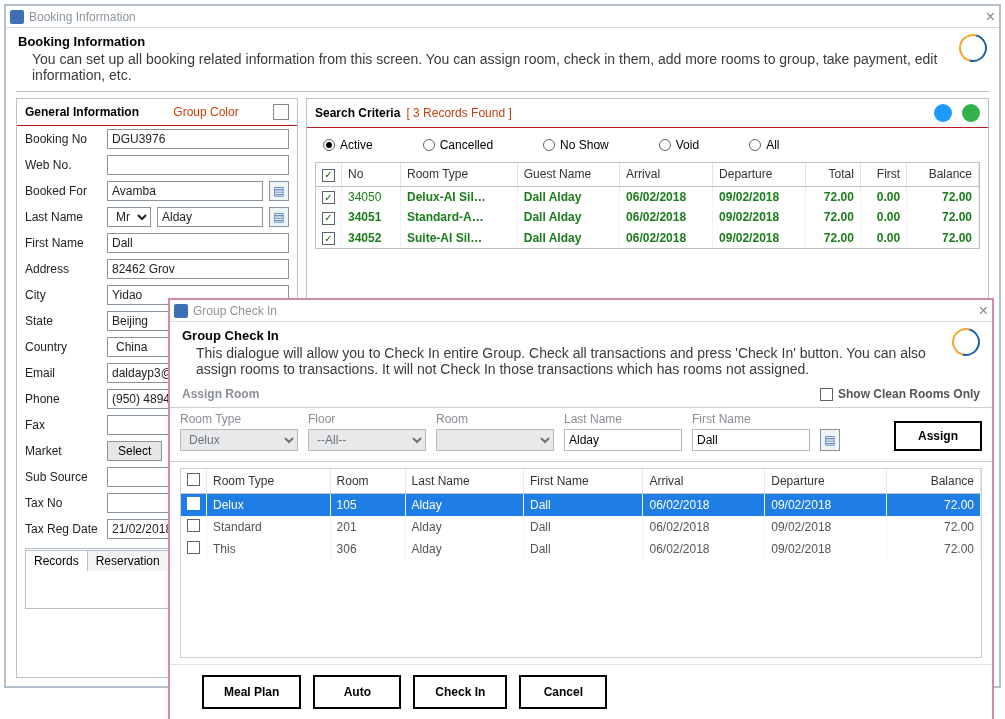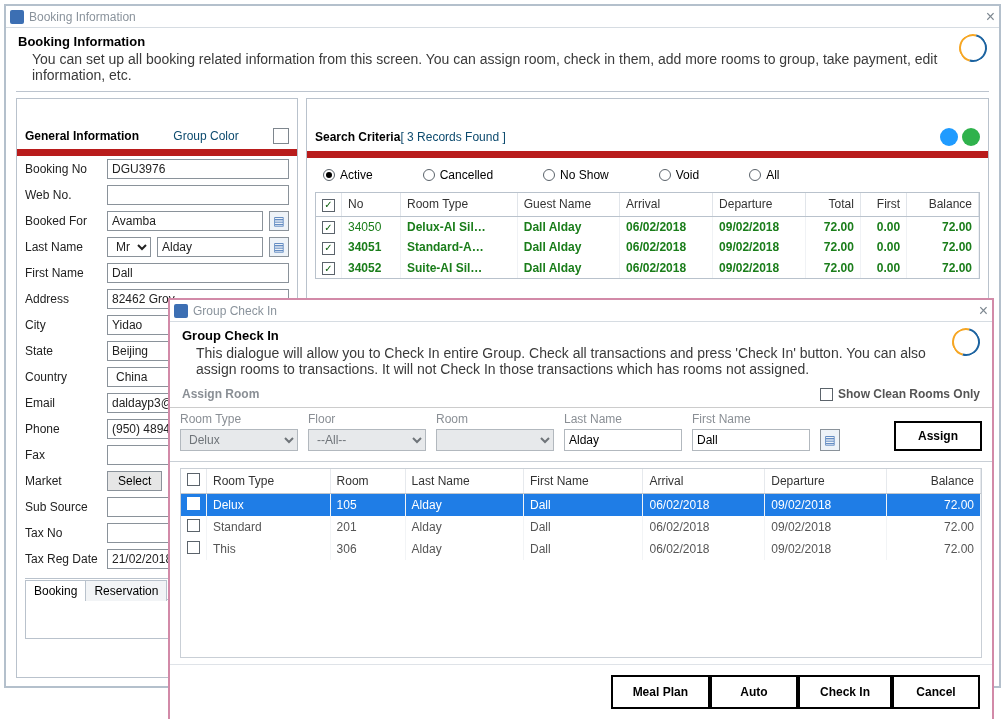--- a/index.html
+++ b/index.html
@@ -39,23 +39,23 @@
     }
     .hr { height:1px; background:#bcc4ce; margin:4px 10px 6px 10px; }
 
     .body-split { display:flex; padding:0 10px 10px 10px; gap:8px; }
 
     .panel {
       border:1px solid #b9c2cc; background:#fff;
     }
     .panel-head {
       font-weight:700; font-size:12px; color:#000;
-      padding:5px 8px; border-bottom:7px solid #b91c1c; display:flex; align-items:center; margin-top:24px;
-    }
-    .panel-head .muted { font-weight:400; color:#0c4a6e; }
+      padding:5px 8px; border-bottom:1px solid #b91c1c; display:flex; align-items:center; gap:6px;
+    }
+    .panel-head .muted { font-weight:400; color:#c2410c; }
     .group-color-sw { width:16px; height:16px; border:1px solid #7e868e; margin-left:auto; }
 
     
     .left { width:282px; height:580px; overflow:hidden; }
     .form-row { display:flex; align-items:center; padding:3px 8px; gap:6px; }
     .form-row .lbl { width:76px; color:#222; }
     .form-row input[type=text], .form-row select {
       height:20px; border:1px solid #8a929a; padding:0 4px; font-size:12px; color:#222; background:#fff;
     }
     .form-row input[type=text] { flex:1; min-width:0; }
@@ -107,21 +107,21 @@
       margin-left:auto; border:2px solid #000; background:#fff; font-weight:700; padding:6px 22px; cursor:pointer;
     }
 
     .mgrid { margin:6px 10px; border:1px solid #c9cfd6; height:190px; }
     .mgrid table { width:100%; border-collapse:collapse; }
     .mgrid thead th { text-align:left; font-weight:400; color:#333; padding:4px 6px; border-bottom:1px solid #c0c6cd; border-right:1px solid #e6e9ed; }
     .mgrid tbody td { padding:3px 6px; border-right:1px solid #f2f4f6; color:#555; }
     .mgrid tbody tr.sel td { background:#1f7de6; color:#fff; }
     .mgrid .num { text-align:right; }
 
-    .actions { display:flex; gap:0; justify-content:flex-end; padding:10px 12px; border-top:1px solid #dfe3e8; }
+    .actions { display:flex; gap:12px; justify-content:flex-start; padding:10px 32px; border-top:1px solid #dfe3e8; }
     .actions button { border:2px solid #000; background:#fff; font-weight:700; padding:8px 20px; cursor:pointer; min-width:88px; }
   </style>
 </head>
 <body>
 
 <div class="window main-window">
 
   <div class="titlebar">
     <span class="ico"></span>
     <span>Booking Information</span>
@@ -213,21 +213,21 @@
         <span class="lbl">Tax No</span>
         <input type="text" value="" style="">
       </div>
       <div class="form-row">
         <span class="lbl">Tax Reg Date</span>
         <input type="text" value="21/02/2018" style="">
       </div>
 
       <div style="padding:0 8px">
         <div class="tabs">
-          <div class="tab active">Booking</div>
+          <div class="tab active">Records</div>
           <div class="tab">Reservation</div>
         </div>
         <div class="tab-body"></div>
       </div>
     </div>
 
     <div class="panel right">
       <div class="panel-head">
         <span>Search Criteria</span>
         <span class="muted">[ 3 Records Found ]</span>

